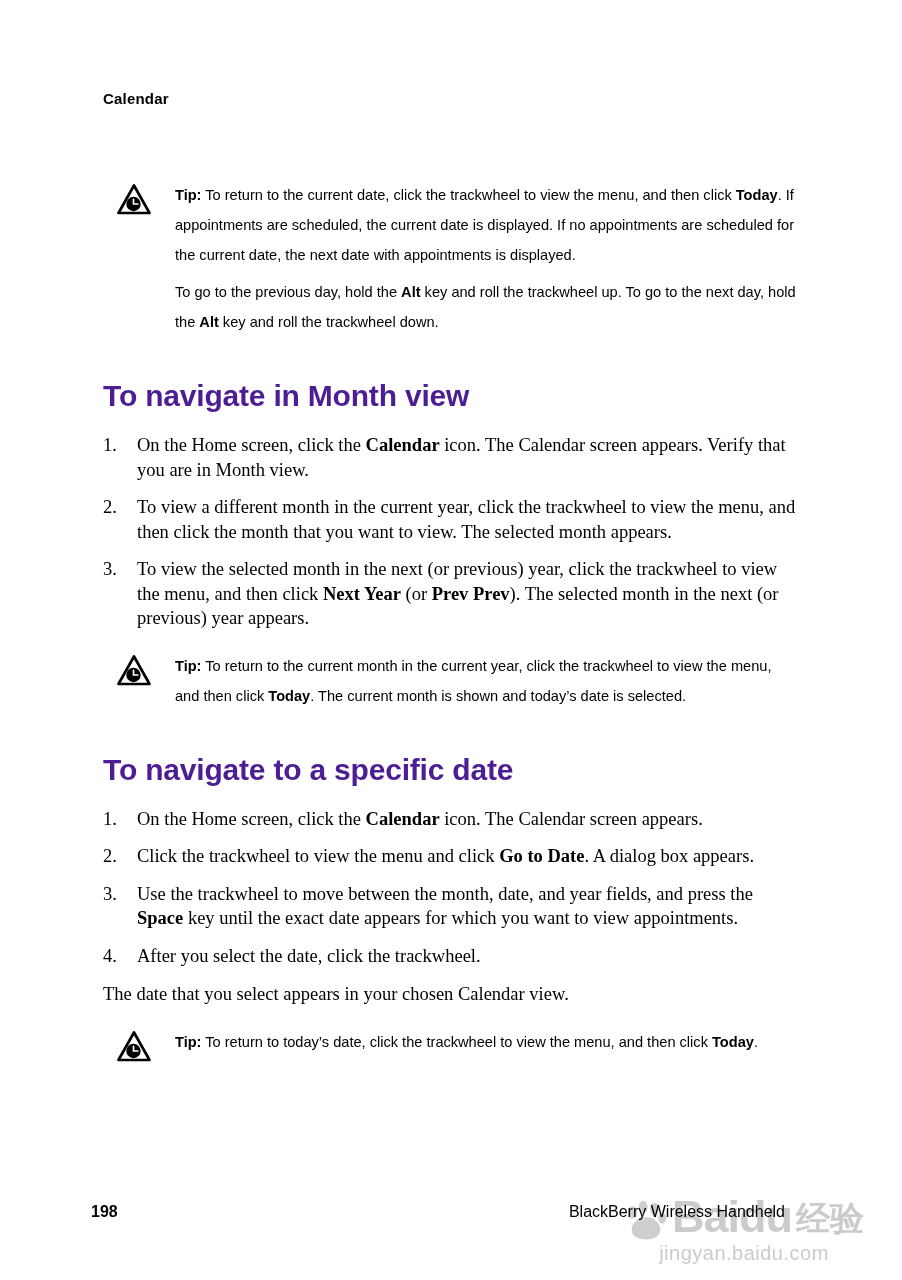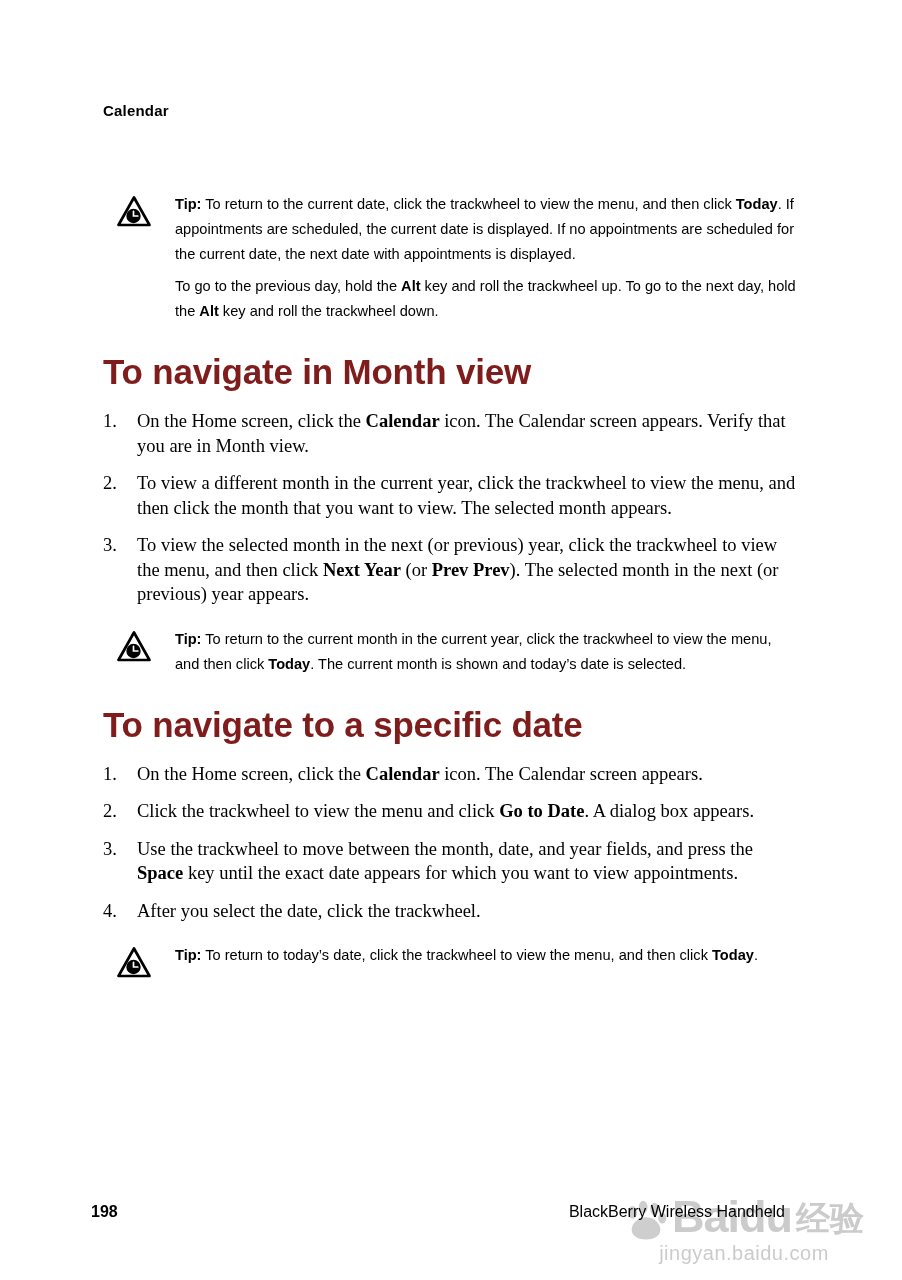--- a/index.html
+++ b/index.html
@@ -1,37 +1,37 @@
 <!DOCTYPE html>
 <html><head>
 <meta charset="utf-8">
 <style>
   * { margin:0; padding:0; box-sizing:border-box; }
   html,body { background:#ffffff; }
   .page {
     position:relative; width:902px; height:1280px; background:#fff;
     font-family:"Liberation Sans", sans-serif; color:#000; overflow:hidden;
   }
-  .content { position:absolute; left:103px; top:16px; width:694px; }
+  .content { position:absolute; left:103px; top:4px; width:694px; }
 
   .running-head { padding-top:86px; }
   .running-title { font-size:15px; font-weight:bold; letter-spacing:0.2px; }
 
   .tip { display:flex; margin-top:72px; }
   .tip-2 { margin-top:20px; }
   .tip-3 { margin-top:20px; }
   .tip-icon { width:72px; flex-shrink:0; padding-left:13px; padding-top:3px; }
-  .tip-body { flex:1; font-size:14.6px; line-height:25px; color:#000; }
+  .tip-body { flex:1; font-size:14.6px; line-height:30px; color:#000; }
   .tip-p { margin-bottom:7px; }
   .tip-p:last-child { margin-bottom:0; }
   .tip-body b { font-weight:bold; }
 
   h1.h {
-    margin-top:31px; font-size:35px; line-height:34px; font-weight:bold;
-    letter-spacing:-0.2px; color:#7f1d1d;
+    margin-top:42px; font-size:30px; line-height:34px; font-weight:bold;
+    letter-spacing:-0.2px; color:#4c1d95;
   }
 
   .steps { list-style:none; margin-top:20px; font-family:"Liberation Serif", serif; font-size:18.5px; line-height:24.5px; }
   .step { display:flex; margin-bottom:13px; }
   .step:last-child { margin-bottom:0; }
   .step-num { width:34px; flex-shrink:0; }
   .step-text { flex:1; }
   .steps b, .closing b { font-weight:bold; }
 
   .closing { margin-top:14px; font-family:"Liberation Serif", serif; font-size:18.5px; line-height:24.5px; }
@@ -118,20 +118,21 @@
       <li class="step">
         <span class="step-num">3.</span>
         <span class="step-text">Use the trackwheel to move between the month, date, and year fields, and press the <b>Space</b> key until the exact date appears for which you want to view appointments.</span>
       </li>
       <li class="step">
         <span class="step-num">4.</span>
         <span class="step-text">After you select the date, click the trackwheel.</span>
       </li>
     </ol>
 
+    <p class="closing">The date that you select appears in your chosen Calendar view.</p>
 
     <div class="tip tip-3">
       <div class="tip-icon">
         <svg width="36" height="33" viewBox="0 0 36 33">
           <path d="M18 2.5 L33.5 30 L2.5 30 Z" fill="#fff" stroke="#000" stroke-width="2.7" stroke-linejoin="round"></path>
           <circle cx="17.5" cy="21" r="7.2" fill="#000"></circle>
           <polyline points="17.5,16.3 17.5,21 21.8,21" fill="none" stroke="#fff" stroke-width="1.7" stroke-linecap="round"></polyline>
         </svg>
       </div>
       <div class="tip-body">

